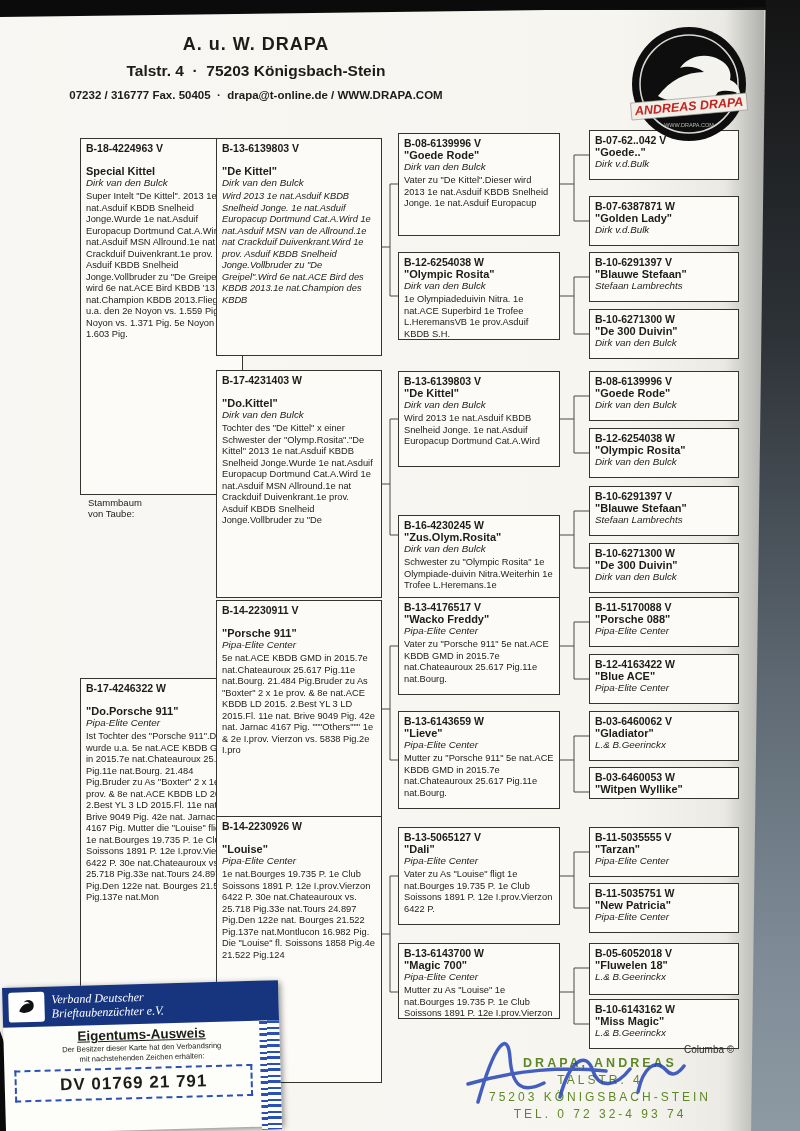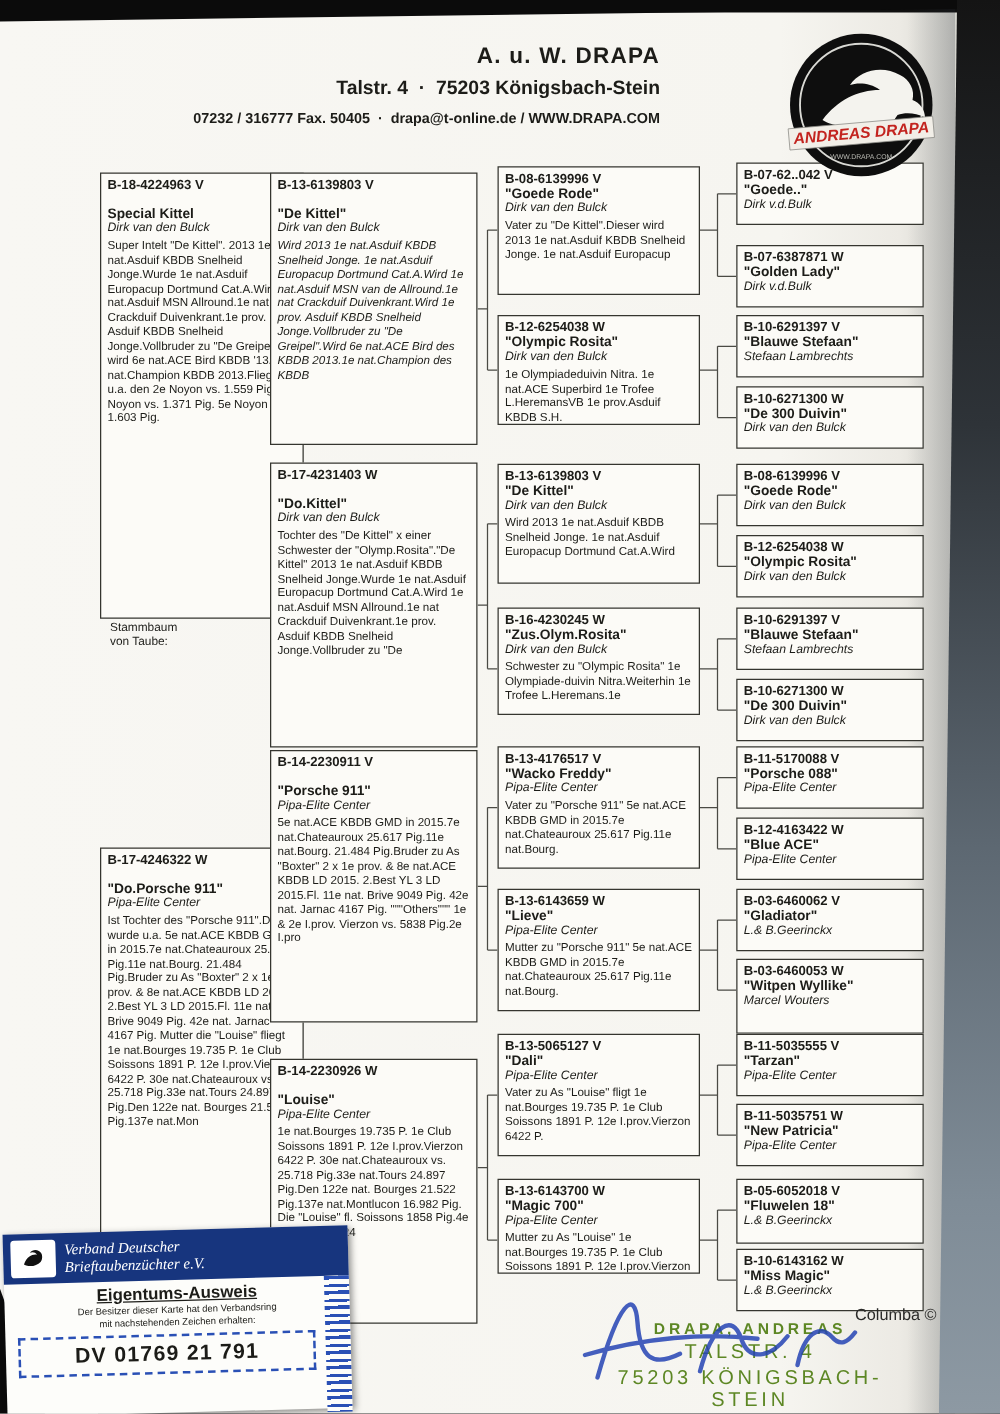--- a/index.html
+++ b/index.html
@@ -13,21 +13,21 @@
   .band-right{position:absolute;right:0;top:0;width:52px;height:1131px;z-index:40;
             background:linear-gradient(180deg,#141414 0%,#2e3338 30%,#5d6872 60%,#7f8c97 85%,#8d99a3 100%);
             clip-path:polygon(34% 0,100% 0,100% 100%,6% 100%);}
   .edge-shade{position:absolute;left:726px;top:0;width:38px;height:1131px;z-index:5;
             background:linear-gradient(90deg,rgba(0,0,0,0) 0%,rgba(40,45,55,.22) 100%);}
   .corner-bl{position:absolute;left:0;bottom:0;width:36px;height:100px;background:#0b0b0b;
             clip-path:polygon(0 0,100% 100%,0 100%);z-index:41;}
 
   [data-bind]{white-space:pre-wrap;}
 
-  .header{position:absolute;left:16px;top:34px;width:512px;text-align:right;z-index:6;}
+  .header{position:absolute;left:0;top:34px;width:512px;text-align:center;z-index:6;}
   .h-name{font-size:18px;font-weight:bold;letter-spacing:1px;}
   .h-addr{font-size:15.5px;font-weight:bold;margin-top:7px;}
   .h-contact{font-size:11.5px;font-weight:bold;margin-top:9px;}
 
   .logo{position:absolute;left:628px;top:24px;width:122px;height:124px;z-index:30;}
 
   .connectors{position:absolute;left:0;top:0;z-index:2;}
 
   .pbox{position:absolute;border:1px solid #35352f;background:#fcfbf7;
         padding:3px 5px;box-sizing:border-box;overflow:hidden;z-index:10;}
@@ -48,22 +48,22 @@
   .subject-label .dash{flex:1;border-top:1px dashed #555;margin:5px 3px 0 3px;}
   .subject-box{z-index:11;}
   .s-ring{font-weight:bold;font-size:11px;}
   .s-name{font-weight:bold;font-size:11.5px;margin-top:3px;}
   .s-origin{font-style:italic;font-size:10.5px;margin-top:3px;}
   .s-parents{font-size:10.5px;margin-top:1px;}
 
   .stamp{position:absolute;left:470px;top:1056px;width:260px;text-align:center;
          color:#4d7c0f;letter-spacing:3px;z-index:12;opacity:.9;}
   .stamp .st1{font-size:12.5px;font-weight:bold;}
-  .stamp .st2{font-size:16px;margin-top:3px;}
-  .copyright{position:absolute;left:684px;top:1044px;font-size:13px;color:#2a2a28;z-index:12;}
+  .stamp .st2{font-size:12px;margin-top:3px;}
+  .copyright{position:absolute;left:684px;top:1044px;font-size:10px;color:#2a2a28;z-index:12;}
   .signature{position:absolute;left:0;top:0;z-index:25;}
 
   .card{position:absolute;left:4px;top:984px;width:276px;height:146px;z-index:50;
         transform:rotate(-1.6deg);box-shadow:2px 2px 6px rgba(0,0,0,.45);background:#fdfdfa;}
   .card-head{height:40px;background:#17357e;display:flex;align-items:center;}
   .club-icon-box{width:36px;height:30px;background:#fff;border-radius:3px;margin:0 7px 0 6px;
         display:flex;align-items:center;justify-content:center;}
   .org-text{color:#fff;font-family:"Liberation Serif","DejaVu Serif",serif;
         font-style:italic;font-size:12px;line-height:1.2;}
   .card-body{position:relative;padding-top:3px;height:106px;}
@@ -148,21 +148,21 @@
     <div class="pname" data-bind="gen2.1.name">"Do.Kittel"</div>
     <div class="breeder" data-bind="gen2.1.breeder">Dirk van den Bulck</div>
     <div class="ptext" data-bind="gen2.1.text">Tochter des "De Kittel" x einer Schwester der "Olymp.Rosita"."De Kittel" 2013 1e nat.Asduif KBDB Snelheid Jonge.Wurde 1e nat.Asduif Europacup Dortmund Cat.A.Wird 1e nat.Asduif MSN Allround.1e nat Crackduif Duivenkrant.1e prov. Asduif KBDB Snelheid Jonge.Vollbruder zu "De</div>
   </div>
   <div class="pbox g2" style="top:600px;height:218px">
     <div class="ring" data-bind="gen2.2.ring">B-14-2230911 V</div>
     <div class="pname" data-bind="gen2.2.name">"Porsche 911"</div>
     <div class="breeder" data-bind="gen2.2.breeder">Pipa-Elite Center</div>
     <div class="ptext" data-bind="gen2.2.text">5e nat.ACE KBDB GMD in 2015.7e nat.Chateauroux 25.617 Pig.11e nat.Bourg. 21.484 Pig.Bruder zu As "Boxter" 2 x 1e prov. &amp; 8e nat.ACE KBDB LD 2015. 2.Best YL 3 LD 2015.Fl. 11e nat. Brive 9049 Pig. 42e nat. Jarnac 4167 Pig. """Others""" 1e &amp; 2e I.prov. Vierzon vs. 5838 Pig.2e I.pro</div>
   </div>
-  <div class="pbox g2" style="top:847px;height:212px">
+  <div class="pbox g2" style="top:816px;height:267px">
     <div class="ring" data-bind="gen2.3.ring">B-14-2230926 W</div>
     <div class="pname" data-bind="gen2.3.name">"Louise"</div>
     <div class="breeder" data-bind="gen2.3.breeder">Pipa-Elite Center</div>
     <div class="ptext" data-bind="gen2.3.text">1e nat.Bourges 19.735 P. 1e Club Soissons 1891 P. 12e I.prov.Vierzon 6422 P. 30e nat.Chateauroux vs. 25.718 Pig.33e nat.Tours 24.897 Pig.Den 122e nat. Bourges 21.522 Pig.137e nat.Montlucon 16.982 Pig. Die "Louise" fl. Soissons 1858 Pig.4e 21.522 Pig.124</div>
   </div>
 
   <div class="pbox g3" style="top:133px;height:103px">
     <div class="ring" data-bind="gen3.0.ring">B-08-6139996 V</div>
     <div class="pname" data-bind="gen3.0.name">"Goede Rode"</div>
     <div class="breeder" data-bind="gen3.0.breeder">Dirk van den Bulck</div>
@@ -173,21 +173,21 @@
     <div class="pname" data-bind="gen3.1.name">"Olympic Rosita"</div>
     <div class="breeder" data-bind="gen3.1.breeder">Dirk van den Bulck</div>
     <div class="ptext" data-bind="gen3.1.text">1e Olympiadeduivin Nitra. 1e nat.ACE Superbird 1e Trofee L.HeremansVB 1e prov.Asduif KBDB S.H.</div>
   </div>
   <div class="pbox g3" style="top:371px;height:96px">
     <div class="ring" data-bind="gen3.2.ring">B-13-6139803 V</div>
     <div class="pname" data-bind="gen3.2.name">"De Kittel"</div>
     <div class="breeder" data-bind="gen3.2.breeder">Dirk van den Bulck</div>
     <div class="ptext" data-bind="gen3.2.text">Wird 2013 1e nat.Asduif KBDB Snelheid Jonge. 1e nat.Asduif Europacup Dortmund Cat.A.Wird</div>
   </div>
-  <div class="pbox g3" style="top:486px;height:86px">
+  <div class="pbox g3" style="top:515px;height:86px">
     <div class="ring" data-bind="gen3.3.ring">B-16-4230245 W</div>
     <div class="pname" data-bind="gen3.3.name">"Zus.Olym.Rosita"</div>
     <div class="breeder" data-bind="gen3.3.breeder">Dirk van den Bulck</div>
     <div class="ptext" data-bind="gen3.3.text">Schwester zu "Olympic Rosita" 1e Olympiade-duivin Nitra.Weiterhin 1e Trofee L.Heremans.1e</div>
   </div>
   <div class="pbox g3" style="top:597px;height:98px">
     <div class="ring" data-bind="gen3.4.ring">B-13-4176517 V</div>
     <div class="pname" data-bind="gen3.4.name">"Wacko Freddy"</div>
     <div class="breeder" data-bind="gen3.4.breeder">Pipa-Elite Center</div>
     <div class="ptext" data-bind="gen3.4.text">Vater zu "Porsche 911" 5e nat.ACE KBDB GMD in 2015.7e nat.Chateauroux 25.617 Pig.11e nat.Bourg.</div>
@@ -259,21 +259,21 @@
   <div class="pbox g4" style="top:654px;height:50px">
     <div class="ring" data-bind="gen4.9.ring">B-12-4163422 W</div>
     <div class="pname" data-bind="gen4.9.name">"Blue ACE"</div>
     <div class="breeder" data-bind="gen4.9.breeder">Pipa-Elite Center</div>
   </div>
   <div class="pbox g4" style="top:711px;height:50px">
     <div class="ring" data-bind="gen4.10.ring">B-03-6460062 V</div>
     <div class="pname" data-bind="gen4.10.name">"Gladiator"</div>
     <div class="breeder" data-bind="gen4.10.breeder">L.&amp; B.Geerinckx</div>
   </div>
-  <div class="pbox g4" style="top:767px;height:60px">
+  <div class="pbox g4" style="top:767px;height:32px">
     <div class="ring" data-bind="gen4.11.ring">B-03-6460053 W</div>
     <div class="pname" data-bind="gen4.11.name">"Witpen Wyllike"</div>
     <div class="breeder" data-bind="gen4.11.breeder">Marcel Wouters</div>
   </div>
   <div class="pbox g4" style="top:827px;height:50px">
     <div class="ring" data-bind="gen4.12.ring">B-11-5035555 V</div>
     <div class="pname" data-bind="gen4.12.name">"Tarzan"</div>
     <div class="breeder" data-bind="gen4.12.breeder">Pipa-Elite Center</div>
   </div>
   <div class="pbox g4" style="top:883px;height:50px">

